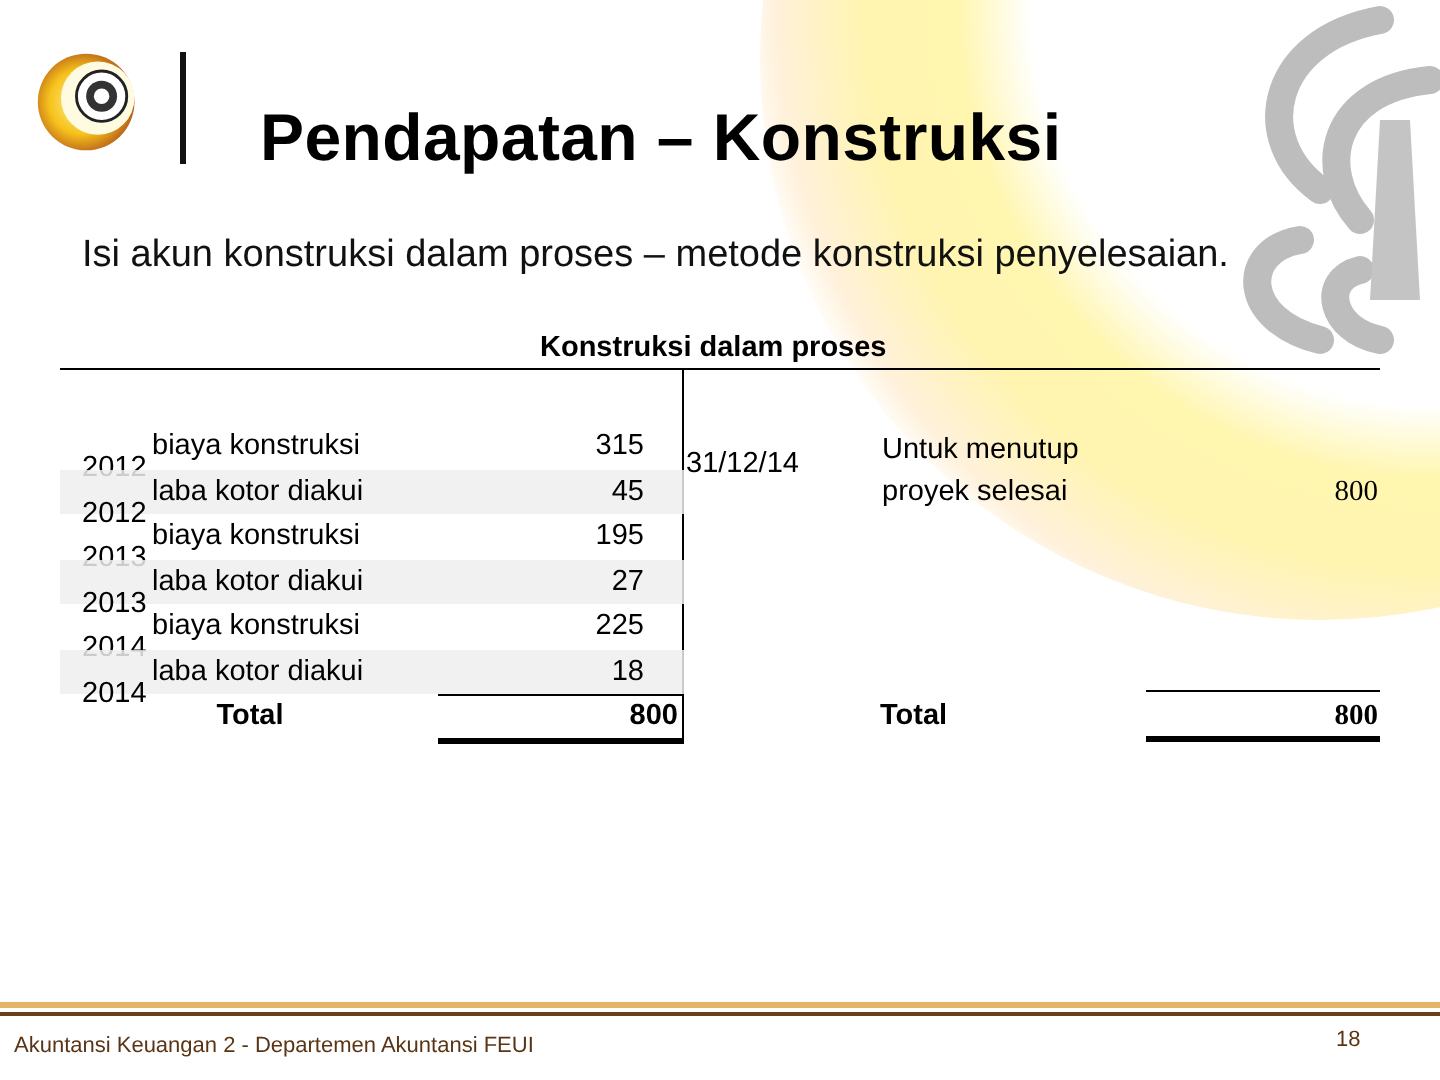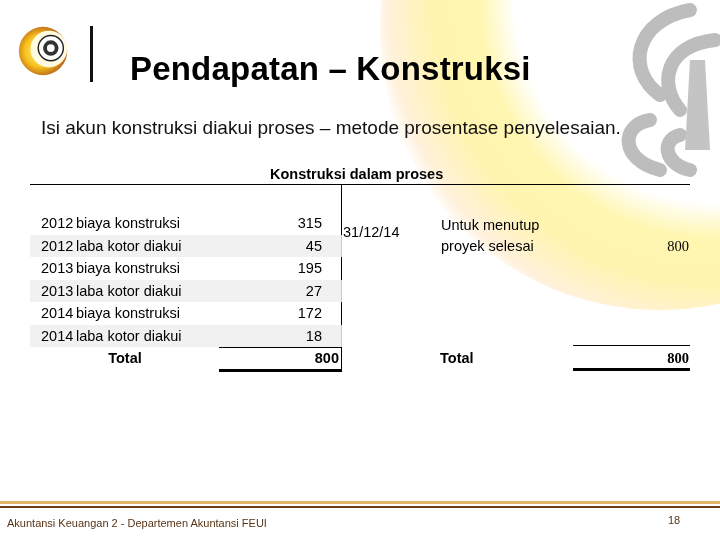--- a/index.html
+++ b/index.html
@@ -30,21 +30,21 @@
     }
     .ledger-header {
       position: absolute; left: 270px; top: 166px; font-size: 14.5px; font-weight: bold;
     }
     .top-line { position: absolute; left: 30px; top: 184px; width: 660px; height: 1px; background: #000; }
     .mid-vline { position: absolute; left: 341px; top: 184px; width: 1px; height: 188px; background: #000; }
     .row {
       position: absolute; left: 30px; width: 312px; height: 22.5px; font-size: 14.5px;
     }
     .row.shade { background: rgba(238,238,238,0.85); }
-    .row .year { position: absolute; left: 11px; top: 3px; }
+    .row .year { position: absolute; left: 11px; top: 14px; }
     .row .desc { position: absolute; left: 46px; top: 3px; }
     .row .amt { position: absolute; right: 20px; top: 3px; }
     .total-left { position: absolute; left: 30px; width: 312px; top: 348px; height: 22px; font-size: 14.5px; font-weight: bold; }
     .total-left .lbl { position: absolute; left: 0; width: 190px; text-align: center; top: 2px; }
     .total-left .amt { position: absolute; right: 3px; top: 2px; }
     .sum-line-l { position: absolute; left: 219px; top: 347px; width: 122px; height: 1px; background: #000; }
     .dbl-line-l { position: absolute; left: 219px; top: 369px; width: 122px; height: 3px; background: #000; }
     .r-date { position: absolute; left: 343px; top: 224px; font-size: 14.5px; }
     .r-desc1 { position: absolute; left: 441px; top: 217px; font-size: 14.5px; }
     .r-desc2 { position: absolute; left: 441px; top: 238px; font-size: 14.5px; }
@@ -82,21 +82,21 @@
   </defs>
   <circle cx="28" cy="30" r="25" fill="url(#lg)"></circle>
   <circle cx="34" cy="28" r="19" fill="#fffbe0"></circle>
   <circle cx="36" cy="27" r="13" fill="#ffffff" stroke="#222" stroke-width="1.5"></circle>
   <circle cx="36" cy="27" r="8" fill="#333"></circle>
   <circle cx="36" cy="27" r="4" fill="#fff"></circle>
 </svg>
 
 <div class="title-bar"></div>
 <div class="title">Pendapatan – Konstruksi</div>
-<div class="subtitle">Isi akun konstruksi diakui proses – metode prosentase penyelesaian.</div>
+<div class="subtitle">Isi akun konstruksi dalam proses – metode konstruksi penyelesaian.</div>
 
 <div class="ledger-header">Konstruksi dalam proses</div>
 <div class="top-line"></div>
 <div class="mid-vline"></div>
 
 <div class="row" style="top:212px">
   <span class="year">2012</span>
   <span class="desc">biaya konstruksi</span>
   <span class="amt">315</span>
 </div>
@@ -111,21 +111,21 @@
   <span class="amt">195</span>
 </div>
 <div class="row shade" style="top:279.5px">
   <span class="year">2013</span>
   <span class="desc">laba kotor diakui</span>
   <span class="amt">27</span>
 </div>
 <div class="row" style="top:302px">
   <span class="year">2014</span>
   <span class="desc">biaya konstruksi</span>
-  <span class="amt">172</span>
+  <span class="amt">225</span>
 </div>
 <div class="row shade" style="top:324.5px">
   <span class="year">2014</span>
   <span class="desc">laba kotor diakui</span>
   <span class="amt">18</span>
 </div>
 
 <div class="sum-line-l"></div>
 <div class="total-left">
   <span class="lbl">Total</span>

